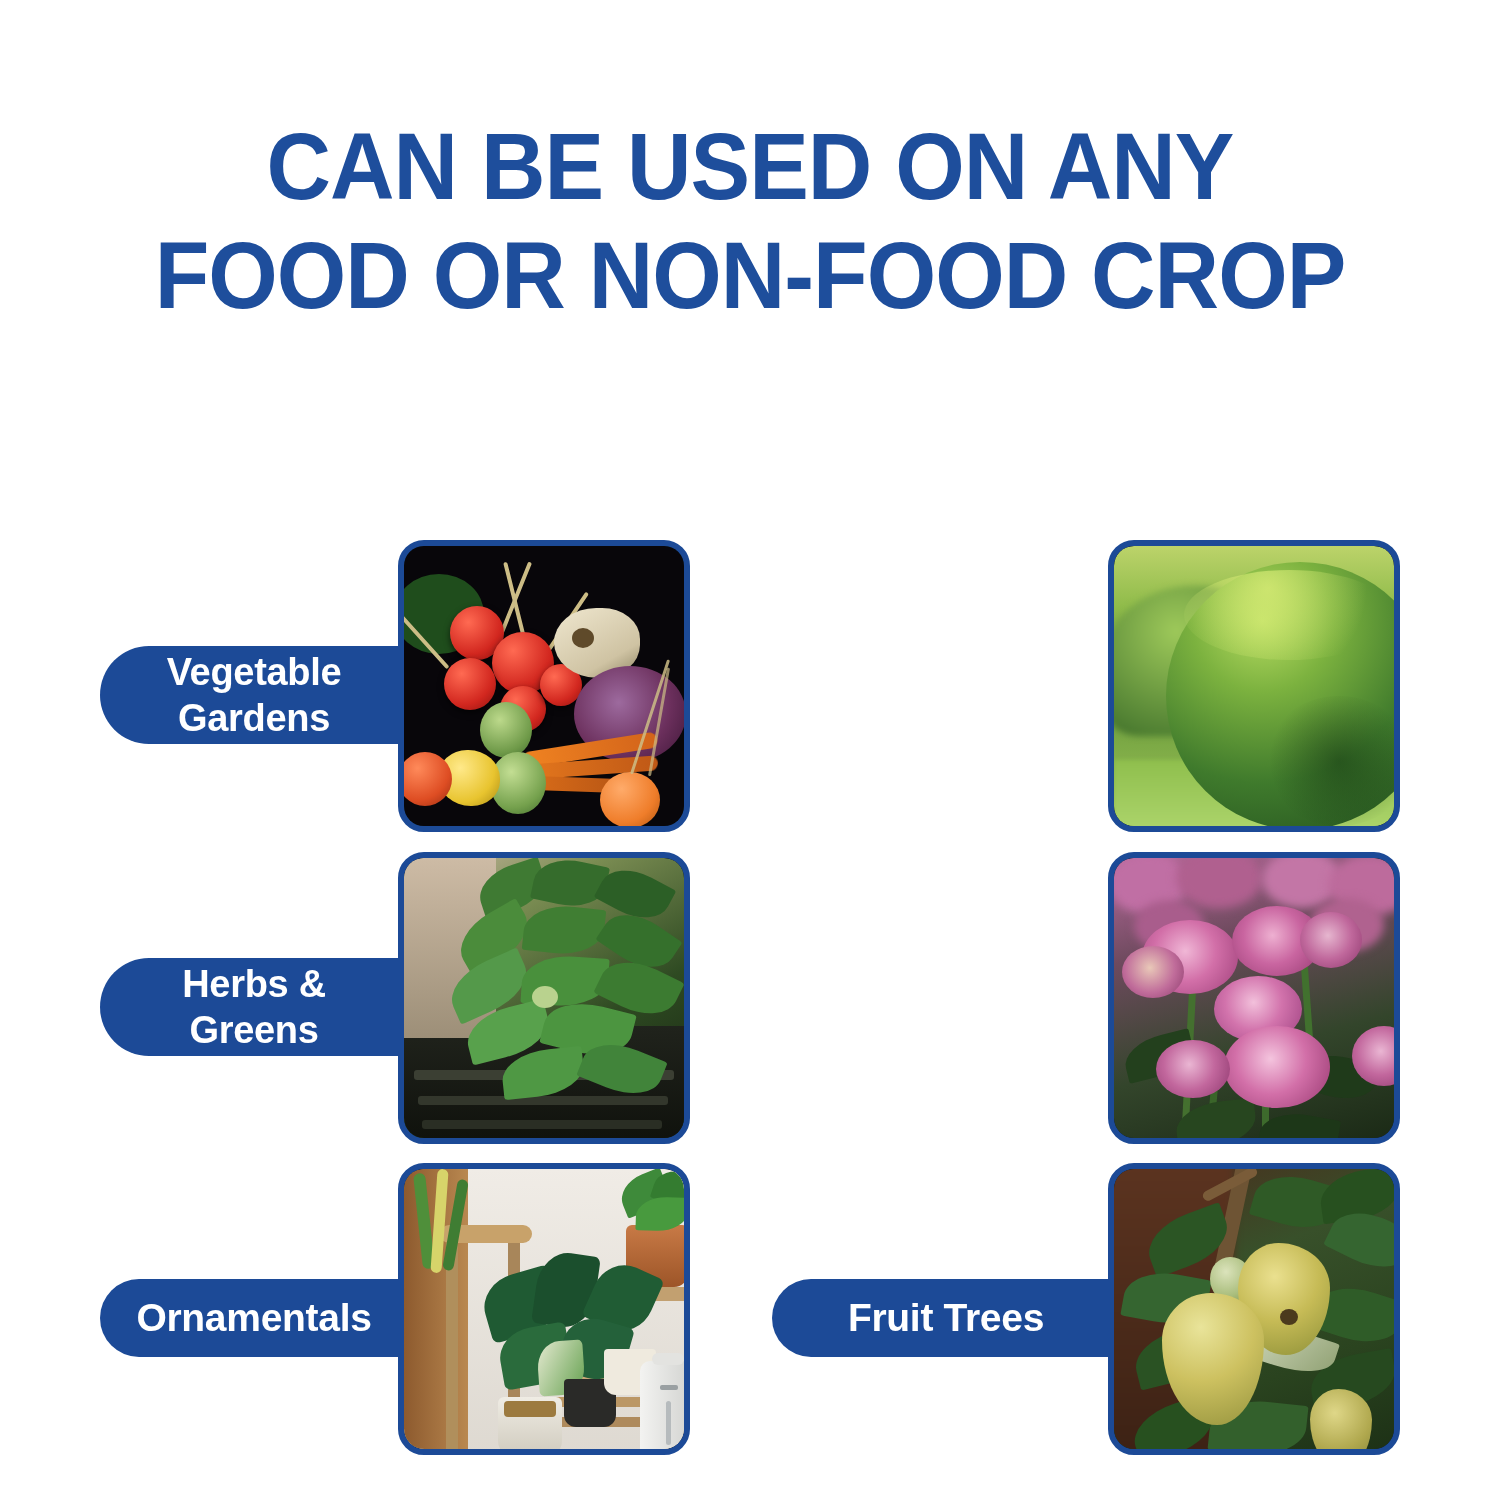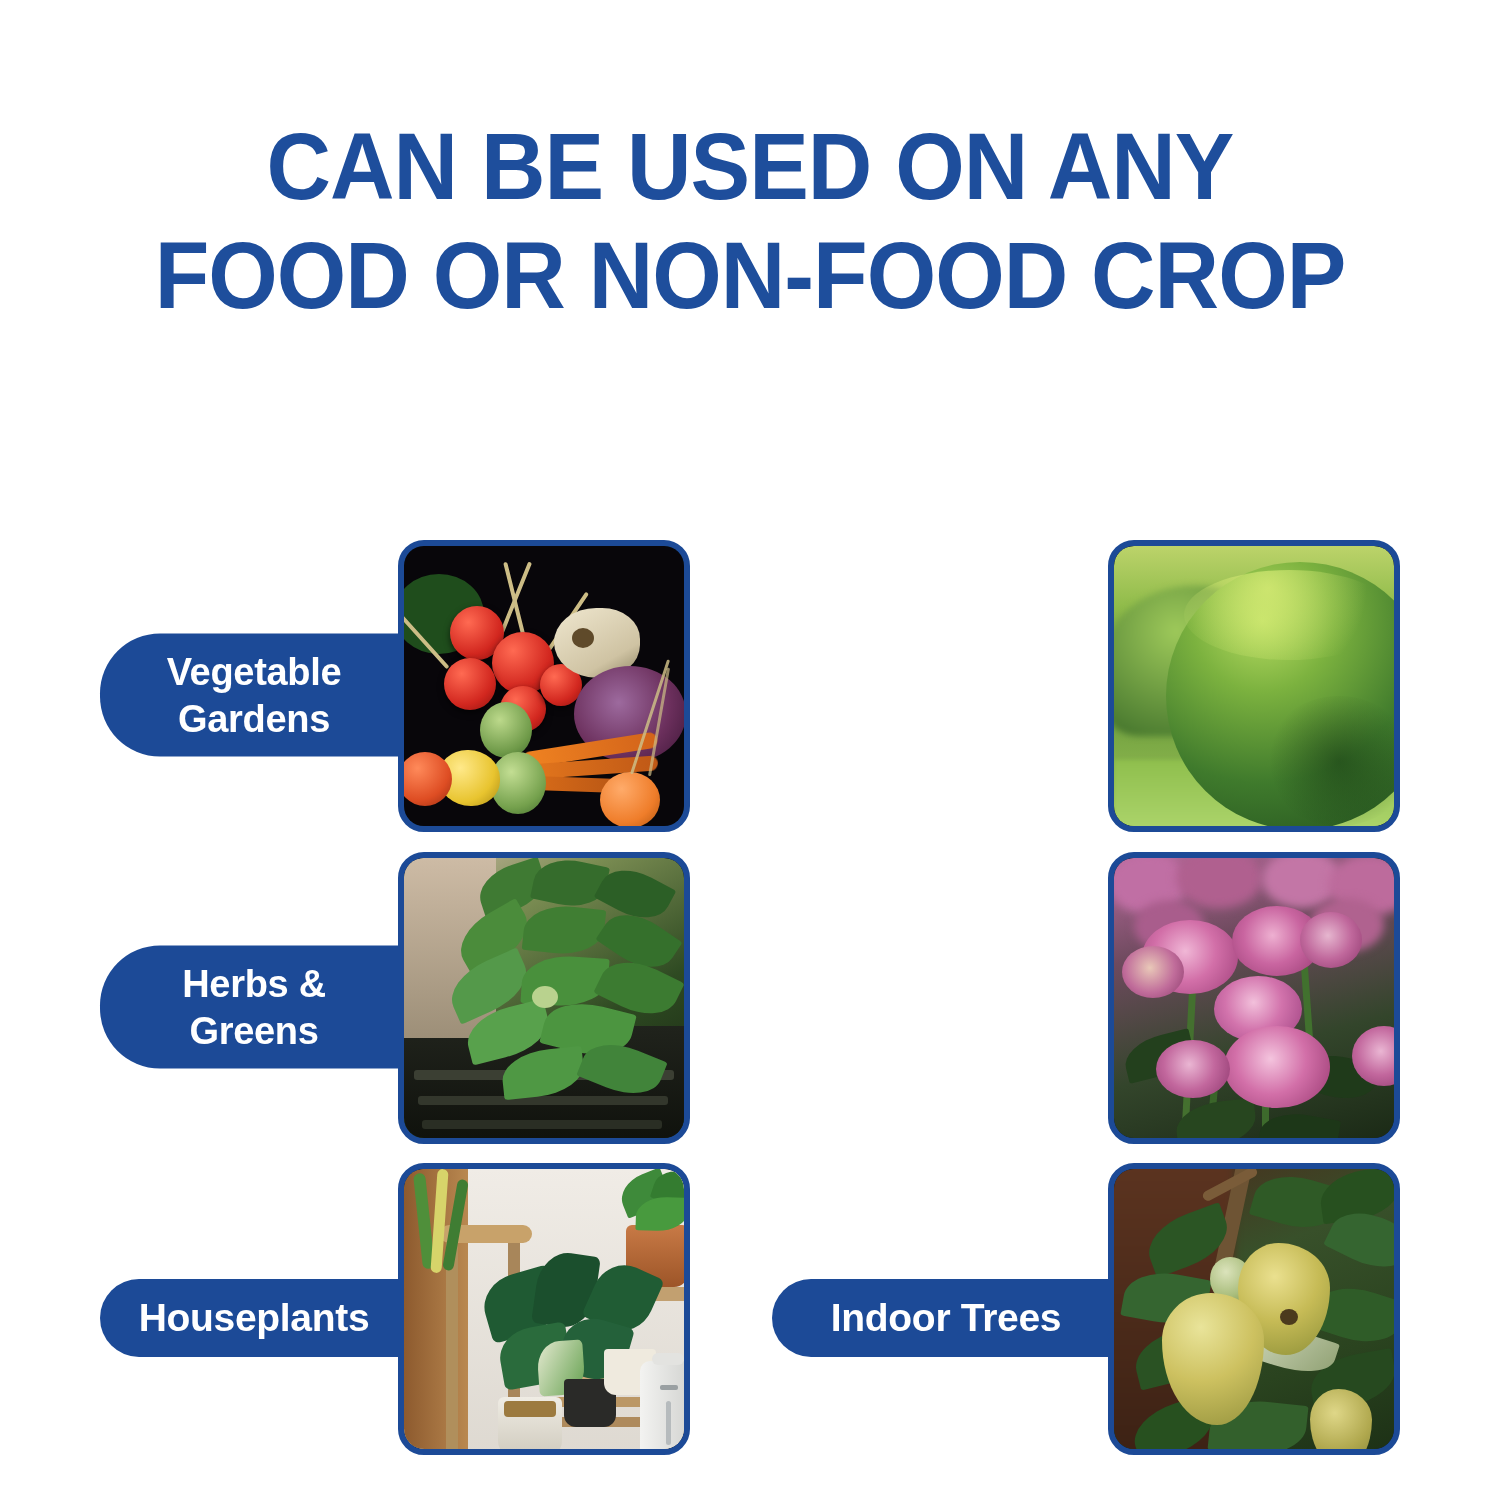--- a/index.html
+++ b/index.html
@@ -94,21 +94,21 @@
     border-radius: 60px 0 0 60px;
     display: flex;
     align-items: center;
     justify-content: center;
     padding: 0 26px 0 34px;
     z-index: 1;
   }
   .col-left .pill  { left: 10px;  width: 300px; }
   .col-right .pill { left: 10px;  width: 340px; }
 
-  .pill.two-line { height: 123px; }
+  .pill.two-line { height: 98px; }
   .pill.one-line { height: 78px; }
 
   .pill-label {
     color: #ffffff;
     font-size: 38px;
     font-weight: 700;
     line-height: 1.22;
     text-align: center;
     white-space: pre-line;
     letter-spacing: -0.3px;
@@ -245,21 +245,21 @@
           <div class="leaf" style="left:140px;top:146px;width:88px;height:50px;background:#4c9540;transform:rotate(14deg);"></div>
           <div class="leaf" style="left:98px;top:192px;width:82px;height:46px;background:#4f9844;transform:rotate(-6deg);"></div>
           <div class="leaf" style="left:178px;top:188px;width:80px;height:46px;background:#41843a;transform:rotate(22deg);"></div>
           <div class="blob" style="left:128px;top:128px;width:26px;height:22px;background:#b9d28e;"></div>
         </div>
       </div>
     </div>
 
     <div class="cell col-left row-2">
       <div class="pill one-line">
-        <span class="pill-label">Houseplants</span>
+        <span class="pill-label">Ornamentals</span>
       </div>
       <div class="tile">
         <div class="photo house">
 
           <div style="left:60px;top:0;width:230px;height:300px;background:linear-gradient(180deg,#f0ece6,#ddd8d0);"></div>
 
           <div style="left:0;top:0;width:64px;height:300px;background:linear-gradient(90deg,#8d5a2e,#b98850);"></div>
           <div style="left:36px;top:56px;width:92px;height:18px;background:#c8a26a;border-radius:9px;"></div>
           <div style="left:42px;top:74px;width:12px;height:210px;background:#b08f5c;"></div>
           <div style="left:104px;top:74px;width:12px;height:200px;background:#a8865a;"></div>
@@ -341,21 +341,21 @@
           <div class="blob" style="left:100px;top:118px;width:88px;height:66px;background:radial-gradient(circle at 45% 40%,#f2c0db,#d273ac 45%,#9d4180 100%);"></div>
           <div class="blob" style="left:110px;top:168px;width:106px;height:82px;background:radial-gradient(circle at 44% 40%,#f4c4de,#d26fa8 46%,#96386f 100%);"></div>
           <div class="blob" style="left:42px;top:182px;width:74px;height:58px;background:radial-gradient(circle at 45% 42%,#eab6d3,#c2679d 48%,#8c366c 100%);"></div>
           <div class="blob" style="left:238px;top:168px;width:64px;height:60px;background:radial-gradient(circle at 45% 42%,#eab6d3,#c2679d 48%,#8c366c 100%);"></div>
         </div>
       </div>
     </div>
 
     <div class="cell col-right row-2">
       <div class="pill one-line">
-        <span class="pill-label">Indoor Trees</span>
+        <span class="pill-label">Fruit Trees</span>
       </div>
       <div class="tile">
         <div class="photo pears">
 
           <div style="left:-10px;top:-10px;width:130px;height:310px;background:linear-gradient(180deg,#5c3420,#3b2114);filter:blur(4px);"></div>
 
           <div style="left:110px;top:-6px;width:16px;height:120px;background:#6e5434;border-radius:6px;transform:rotate(12deg);"></div>
           <div style="left:86px;top:10px;width:60px;height:10px;background:#7a5c39;border-radius:5px;transform:rotate(-28deg);"></div>
 
           <div class="leaf" style="left:140px;top:8px;width:86px;height:50px;background:#2f5a26;transform:rotate(16deg);"></div>

